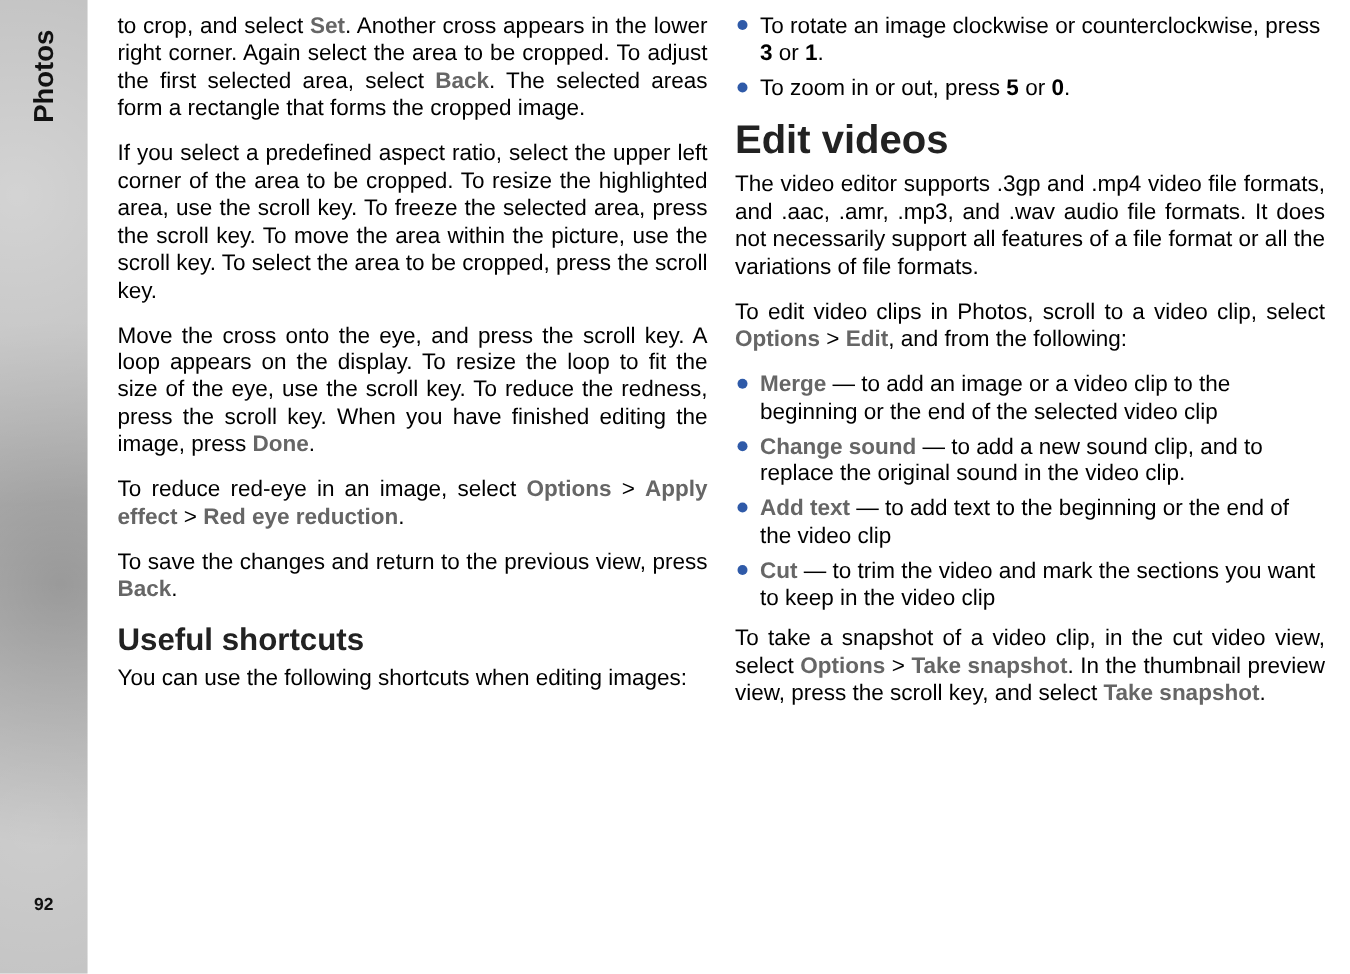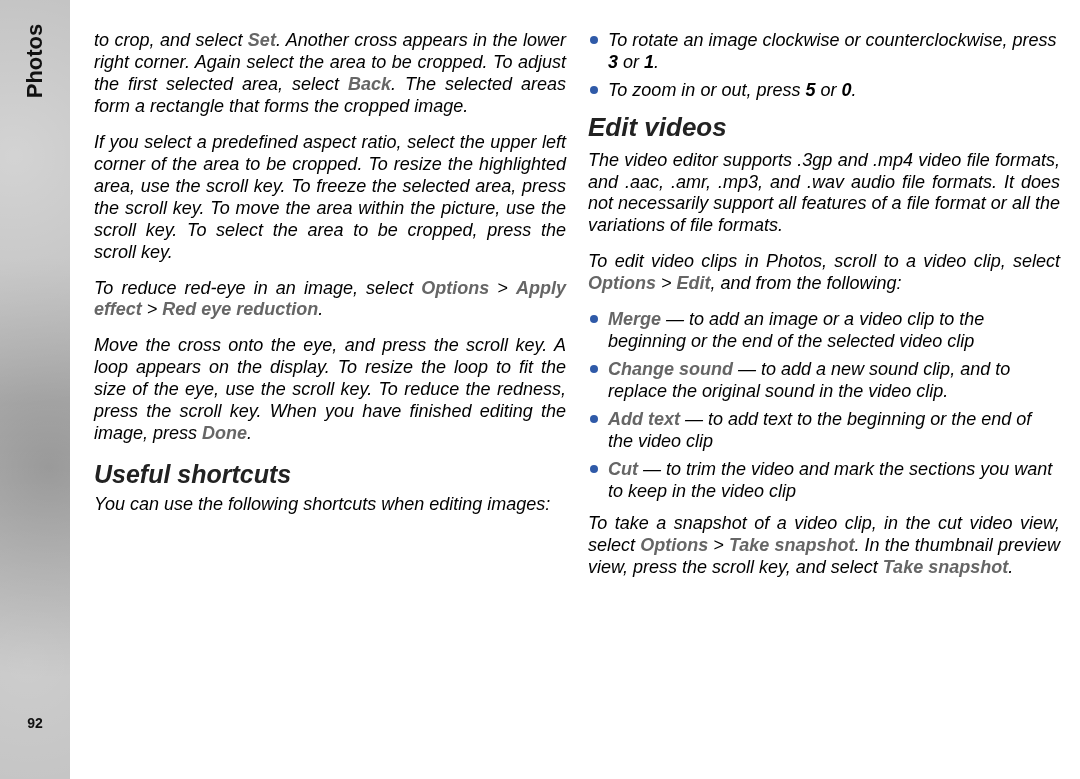--- a/index.html
+++ b/index.html
@@ -43,36 +43,35 @@
     position: absolute;
     left: 50%;
     bottom: 48px;
     transform: translateX(-50%);
     font-weight: 700;
     font-size: 14px;
     color: #111;
   }
   .content {
     flex: 1;
-    padding: 30px 20px 10px 24px;
+    padding: 10px 20px 10px 24px;
     column-count: 2;
     column-gap: 22px;
     column-fill: auto;
     height: 100%;
     box-sizing: border-box;
     font-size: 18px;
     line-height: 1.22;
     text-align: justify;
-    font-style: italic;
   }
   .content p {
     margin: 0 0 14px 0;
   }
   h1 {
-    font-size: 26px;
+    font-size: 32px;
     font-weight: 700;
     margin: 4px 0 6px 0;
     color: #222;
     text-align: left;
   }
   h2 {
     font-size: 25px;
     font-weight: 700;
     margin: 12px 0 4px 0;
     color: #222;
@@ -115,27 +114,30 @@
   <div class="content">
 
     <p>
       <span>to crop, and select </span><span class="k">Set</span><span>. Another cross appears in the lower right corner. Again select the area to be cropped. To adjust the first selected area, select </span><span class="k">Back</span><span>. The selected areas form a rectangle that forms the cropped image.</span>
     </p>
 
     <p>If you select a predefined aspect ratio, select the upper left corner of the area to be cropped. To resize the highlighted area, use the scroll key. To freeze the selected area, press the scroll key. To move the area within the picture, use the scroll key. To select the area to be cropped, press the scroll key.</p>
 
 
     <p>
+      <span>Move the cross onto the eye, and press the scroll key. A loop appears on the display. To resize the loop to fit the size of the eye, use the scroll key. To reduce the redness, press the scroll key. When you have finished editing the image, press </span><span class="k">Done</span><span>.</span>
+    </p>
+
+    <p>
       <span>To reduce red-eye in an image, select </span><span class="k">Options</span><span> &gt; </span><span class="k">Apply effect</span><span> &gt; </span><span class="k">Red eye reduction</span><span>.</span>
     </p>
 
     <p>
-      <span>Move the cross onto the eye, and press the scroll key. A loop appears on the display. To resize the loop to fit the size of the eye, use the scroll key. To reduce the redness, press the scroll key. When you have finished editing the image, press </span><span class="k">Done</span><span>.</span>
+      <span>To save the changes and return to the previous view, press </span><span class="k">Back</span><span>.</span>
     </p>
-
 
     <h2>Useful shortcuts</h2>
 
     <p>You can use the following shortcuts when editing images:</p>
 
     <ul class="bullets break-before">
       <li>
         <span>To rotate an image clockwise or counterclockwise, press </span><span class="b">3</span><span> or </span><span class="b">1</span><span>.</span>
       </li>
       <li>

